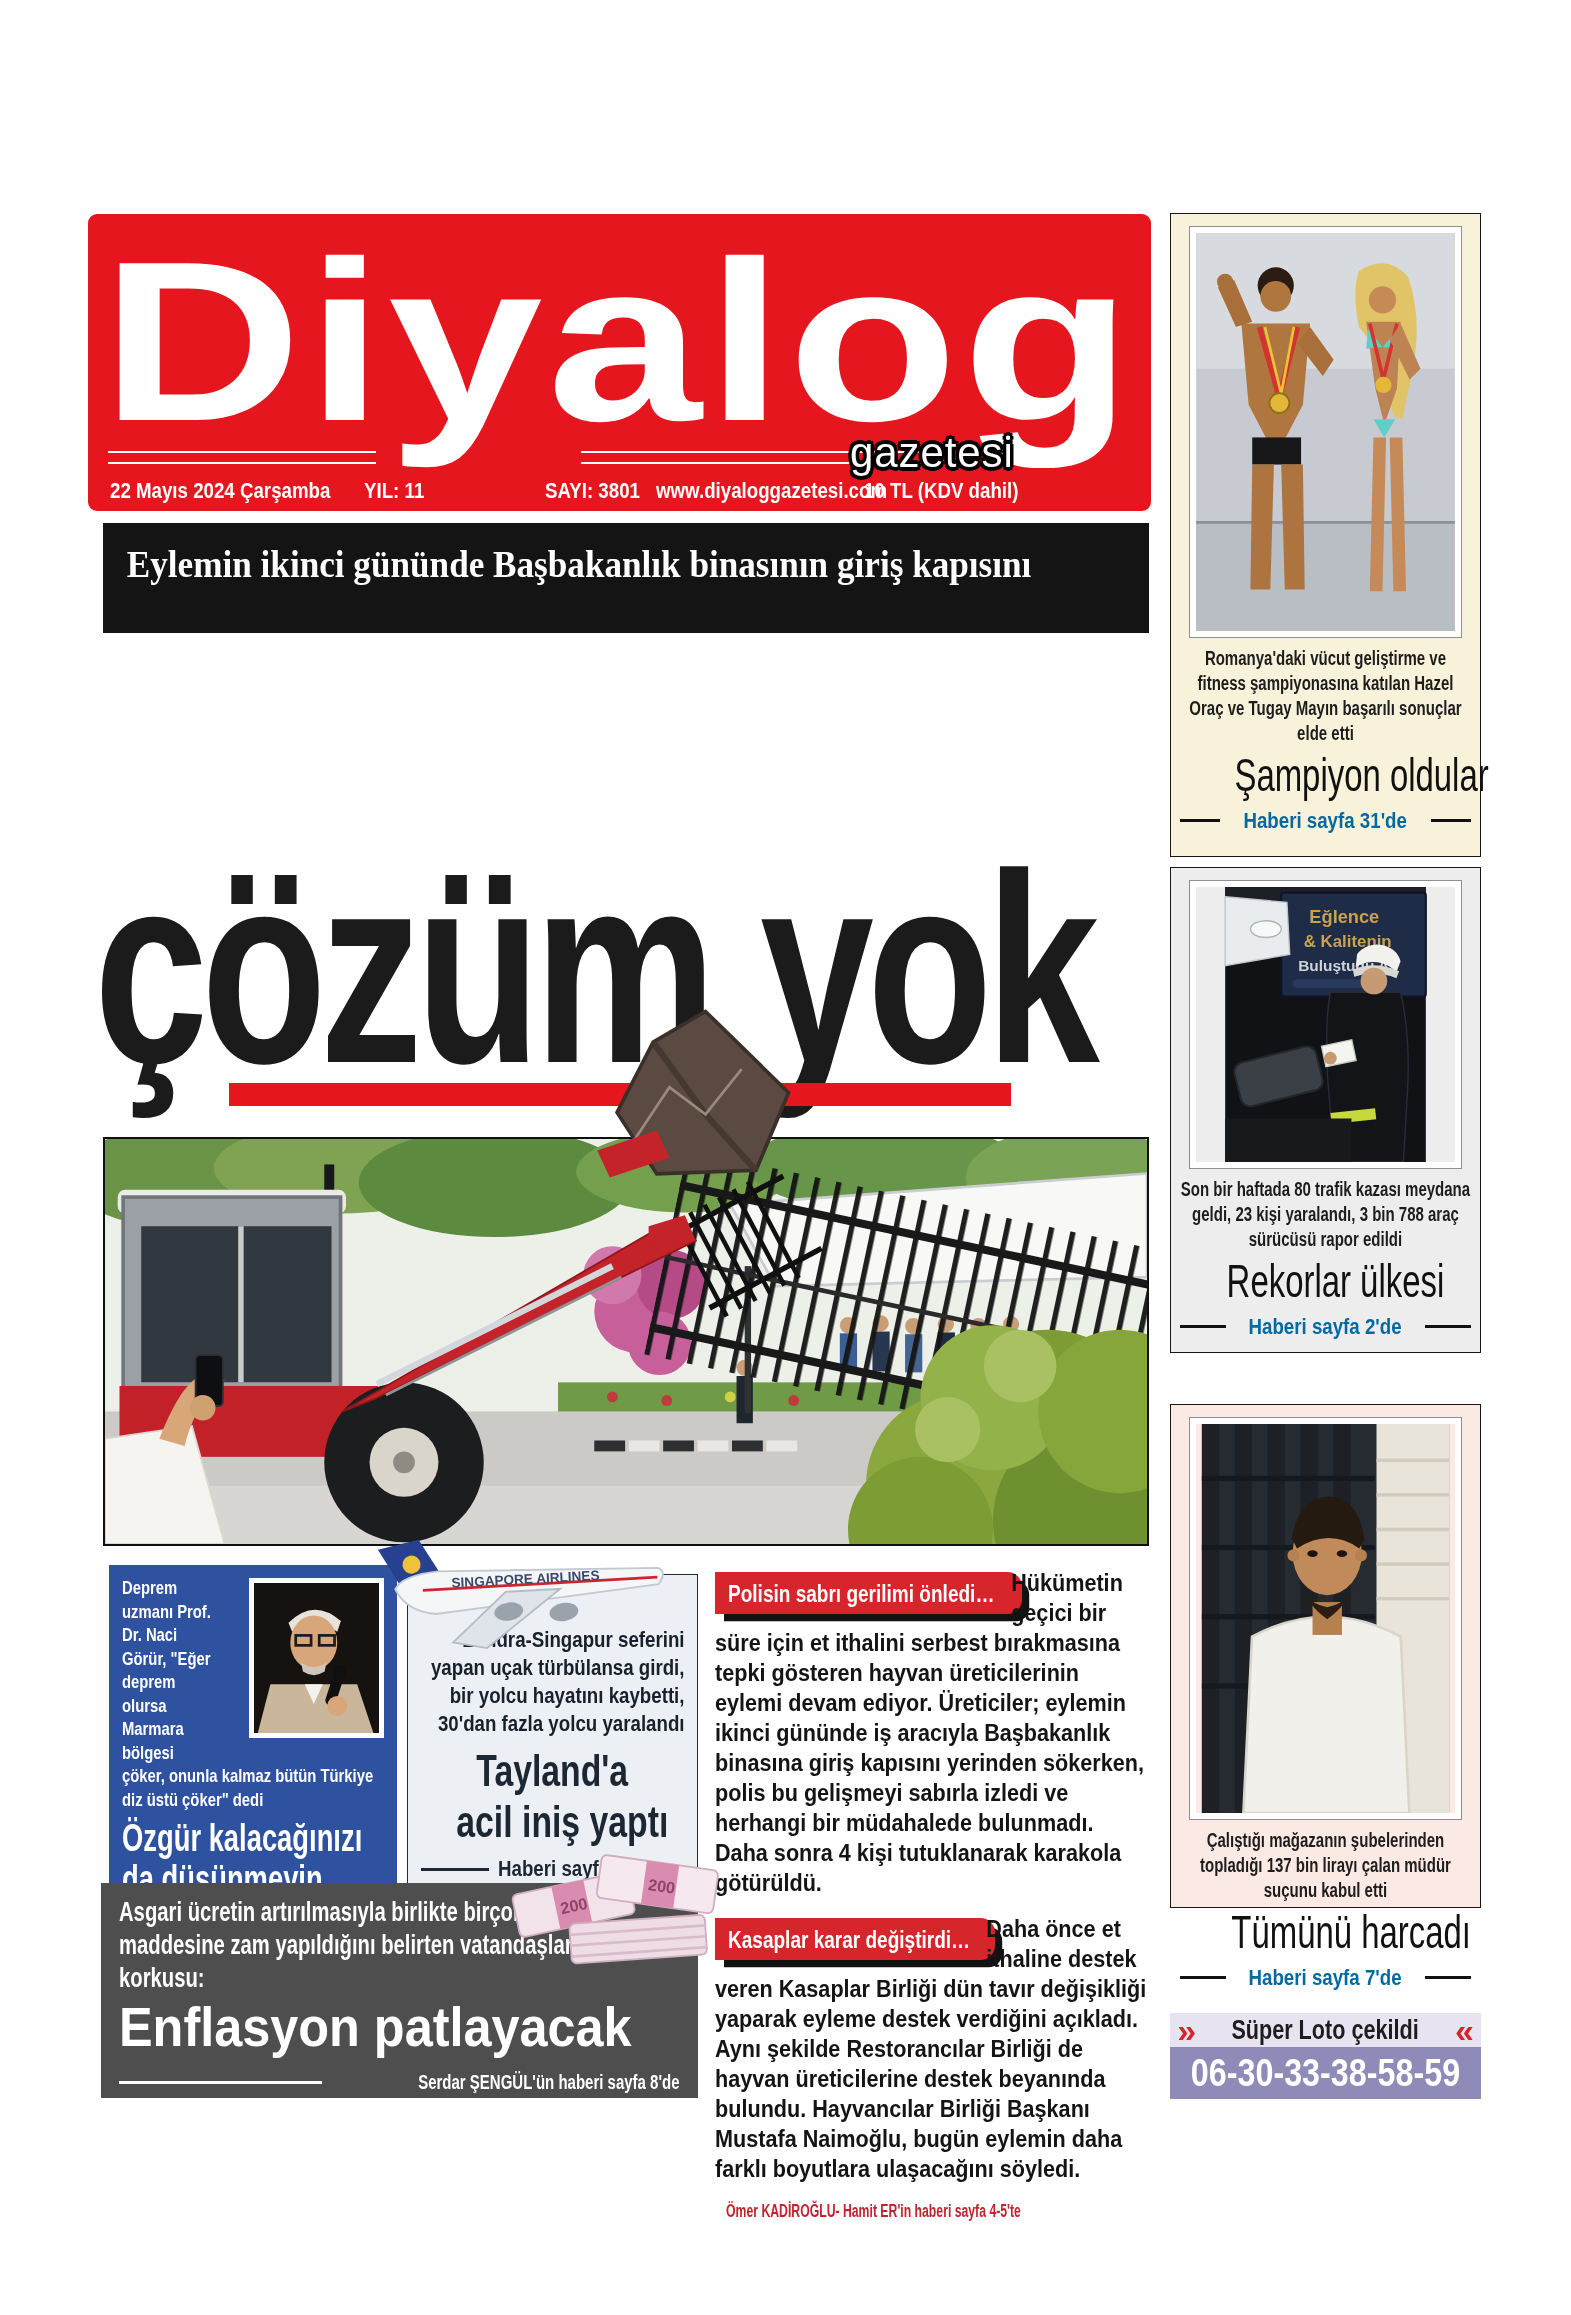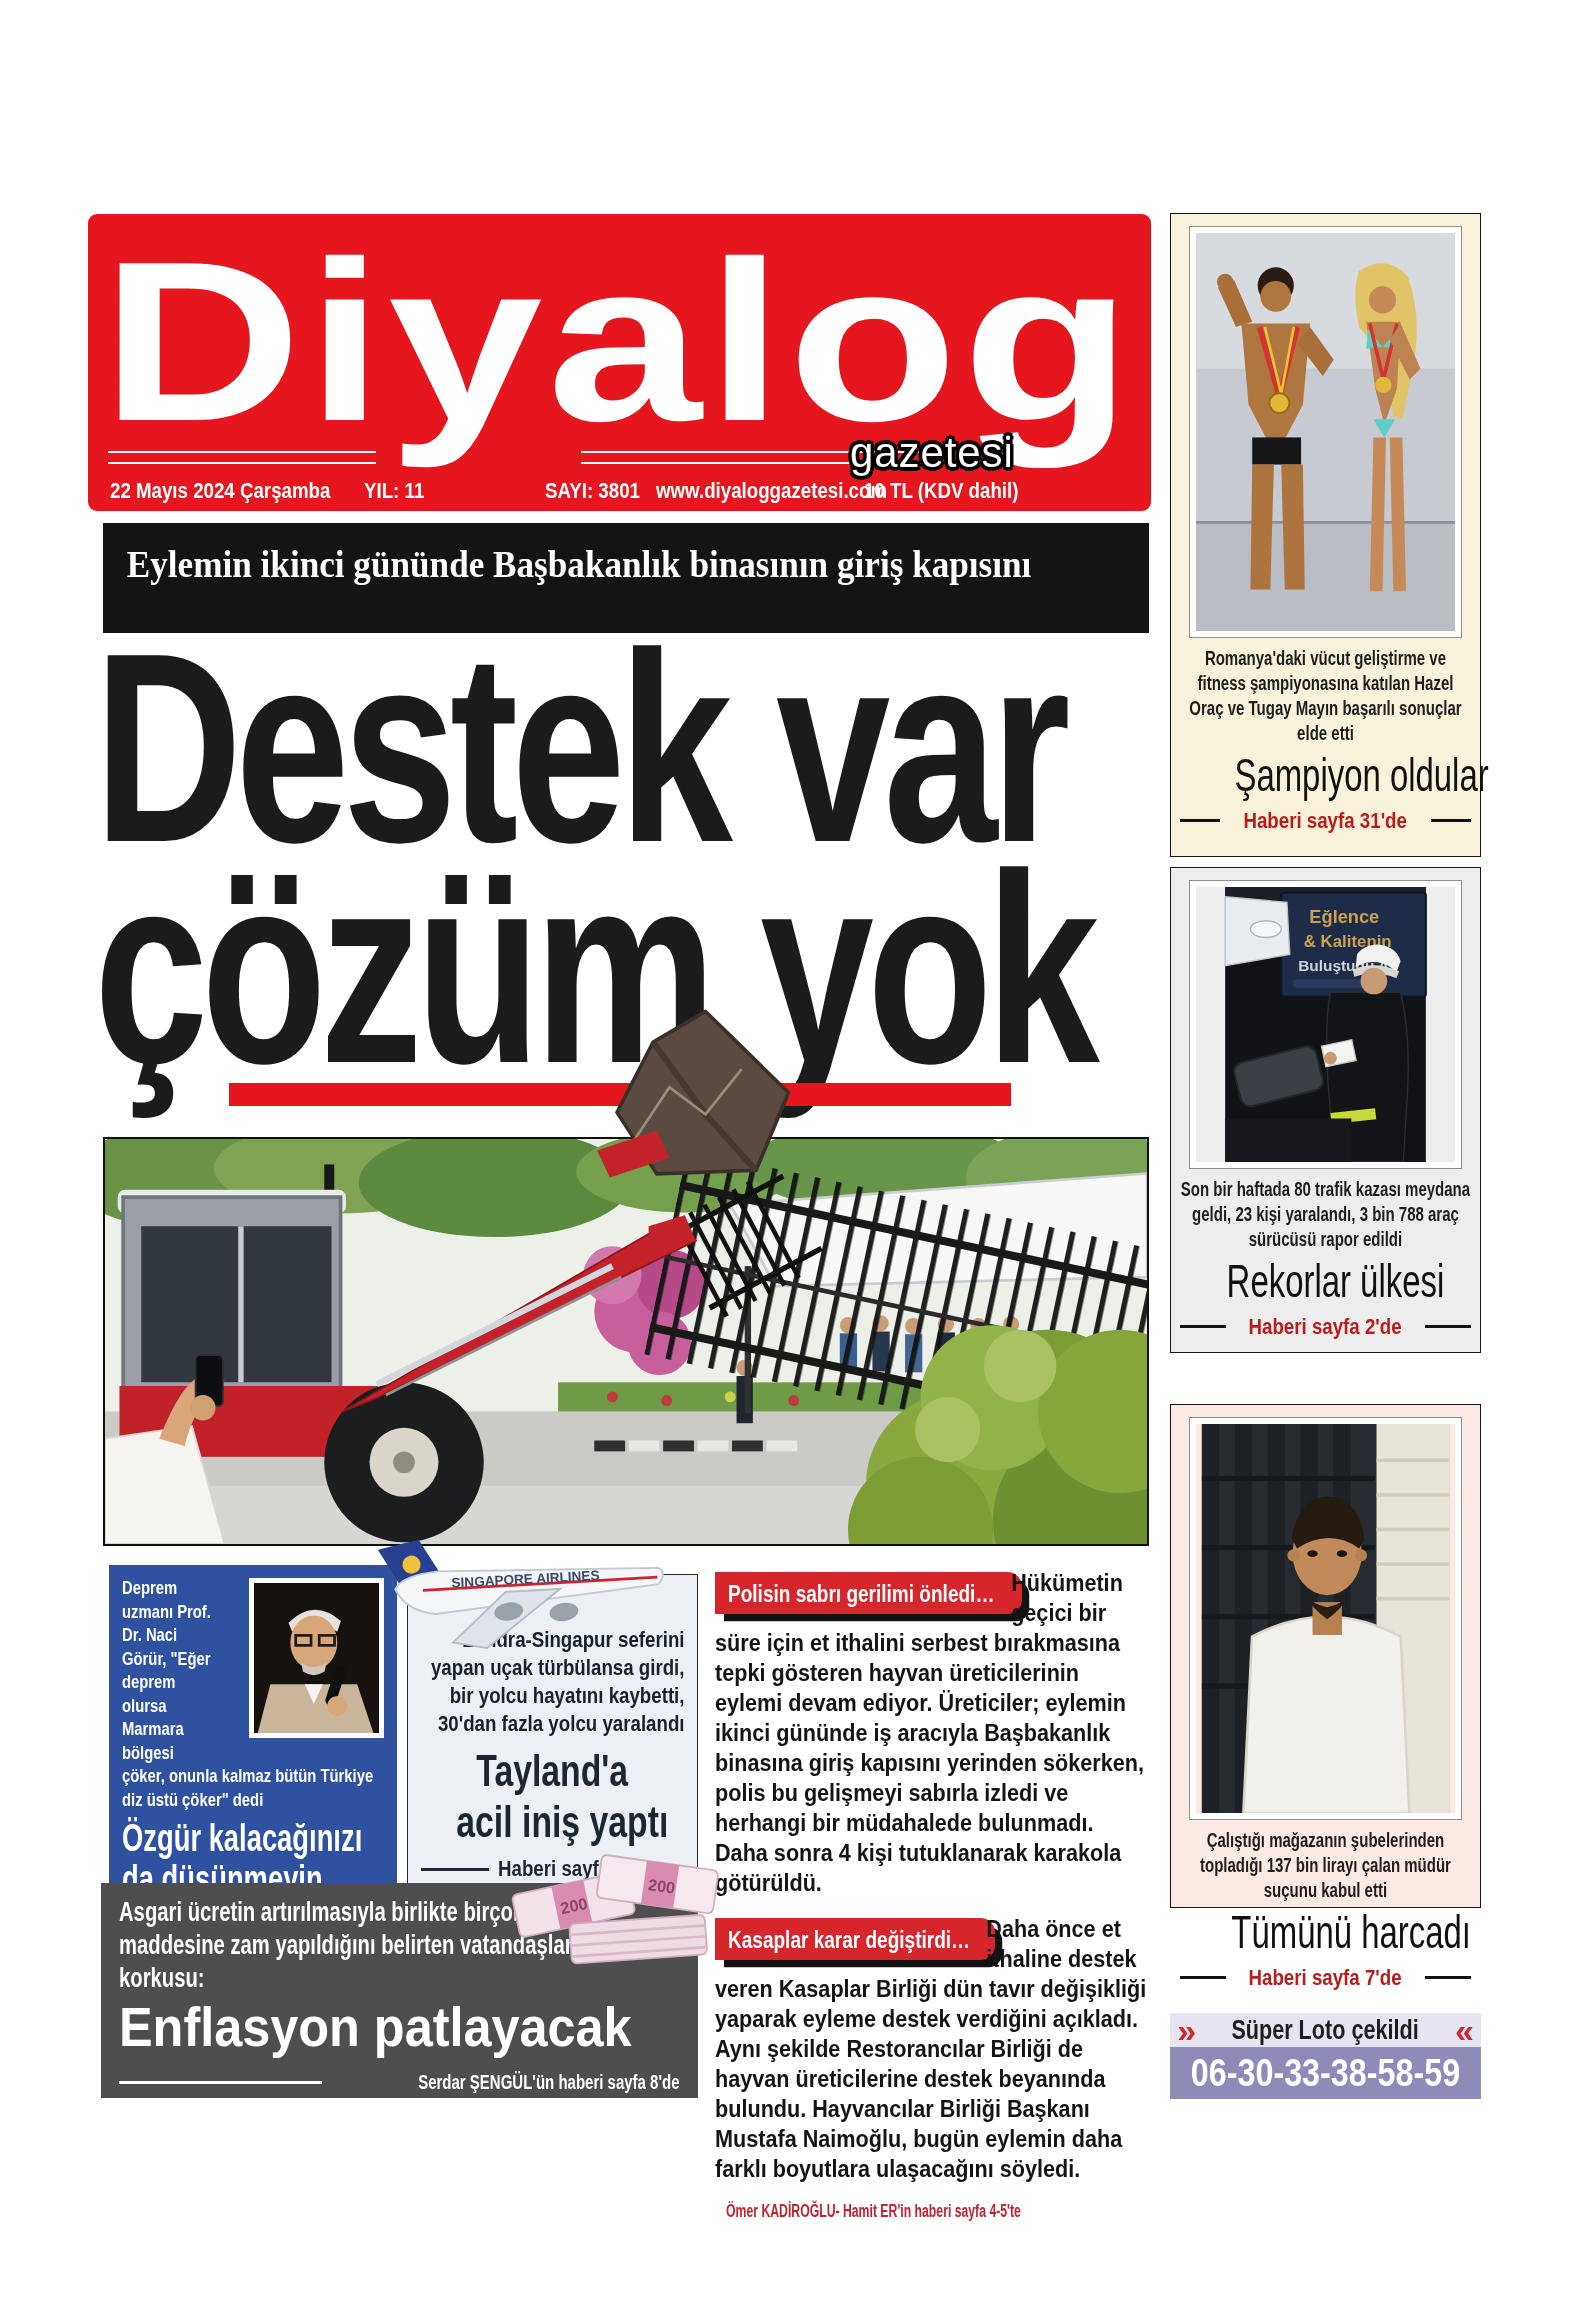--- a/index.html
+++ b/index.html
@@ -79,21 +79,21 @@
   #money{left:507px;top:1829px;z-index:4;}
 
   
   .sbox{left:1170px;width:311px;box-sizing:border-box;border:1.8px solid #161616;padding:11px 9px;text-align:center;position:absolute;}
   #sb1{top:213px;height:644px;background:#f9f2da;}
   #sb2{top:867px;height:486px;background:#ededed;}
   #sb3{top:1404px;height:504px;background:#fbe9e4;}
   .s-photo{display:block;margin:1.8px auto 9px;border:6.3px solid #fff;outline:0.9px solid #8f8f8f;}
   .s-sum{font-weight:bold;color:#1d1d1d;font-size:20px;line-height:25px;}
   .s-head{font-weight:normal;color:#111;font-size:47px;line-height:51px;margin-top:3.6px;white-space:nowrap;}
-  .s-foot{display:flex;align-items:center;gap:9px;margin-top:7.2px;font-weight:bold;font-size:22px;color:#b91c1c;}
+  .s-foot{display:flex;align-items:center;gap:9px;margin-top:7.2px;font-weight:bold;font-size:22px;color:#0369a1;}
   .s-foot .ln{height:2.7px;background:#111;flex:1;}
   #loto-label{left:1170px;top:2013px;width:311px;height:34px;background:#e7e3f0;display:flex;align-items:center;
               justify-content:space-between;padding:0 7.2px;box-sizing:border-box;}
   #loto-label .chev{color:#d6252b;font-weight:bold;font-size:34px;line-height:1;}
   #loto-label .txt{color:#1d1d1d;font-weight:bold;font-size:27px;}
   #loto-nums{left:1170px;top:2047px;width:311px;height:52px;background:#8e8bb9;color:#fff;font-weight:bold;
              font-size:38px;display:flex;align-items:center;justify-content:center;}
 </style>
 </head>
 <body>
@@ -109,21 +109,20 @@
     <div class="abs mh-info" style="left:276px;"><span class="nws sx85">YIL: 11</span></div>
     <div class="abs mh-info" style="left:457px;"><span class="nws sx85">SAYI: 3801</span></div>
     <div class="abs mh-info" style="left:568px;"><span class="nws sx85">www.diyaloggazetesi.com</span></div>
     <div class="abs mh-info" style="left:776px;"><span class="nws sx85">10 TL (KDV dahil)</span></div>
   </div>
 
   <div id="banner" class="abs">
     <div><span class="nws sx95 oc">Eylemin ikinci gününde Başbakanlık binasının giriş kapısını</span></div>
   </div>
 
-  <div id="hl1" class="abs hline"><span class="nws sx76">Destek var</span></div>
   <div id="hl2" class="abs hline"><span class="nws sx76">çözüm yok</span></div>
   <div id="redbar" class="abs"></div>
 
   <svg id="claw" class="abs" width="271" height="176" viewBox="0 0 300 195">
     <polygon points="150,6 242,96 206,182 96,186 52,118 92,40" fill="#5a4a42" stroke="#3a2f29" stroke-width="4"></polygon>
     <polyline points="92,40 150,120 206,182" fill="none" stroke="#453830" stroke-width="7"></polyline>
     <polyline points="70,150 110,90 150,120 190,70" fill="none" stroke="#9a8a7c" stroke-width="3"></polyline>
     <polygon points="30,160 96,138 110,168 44,190" fill="#c4232a"></polygon>
   </svg>
 

